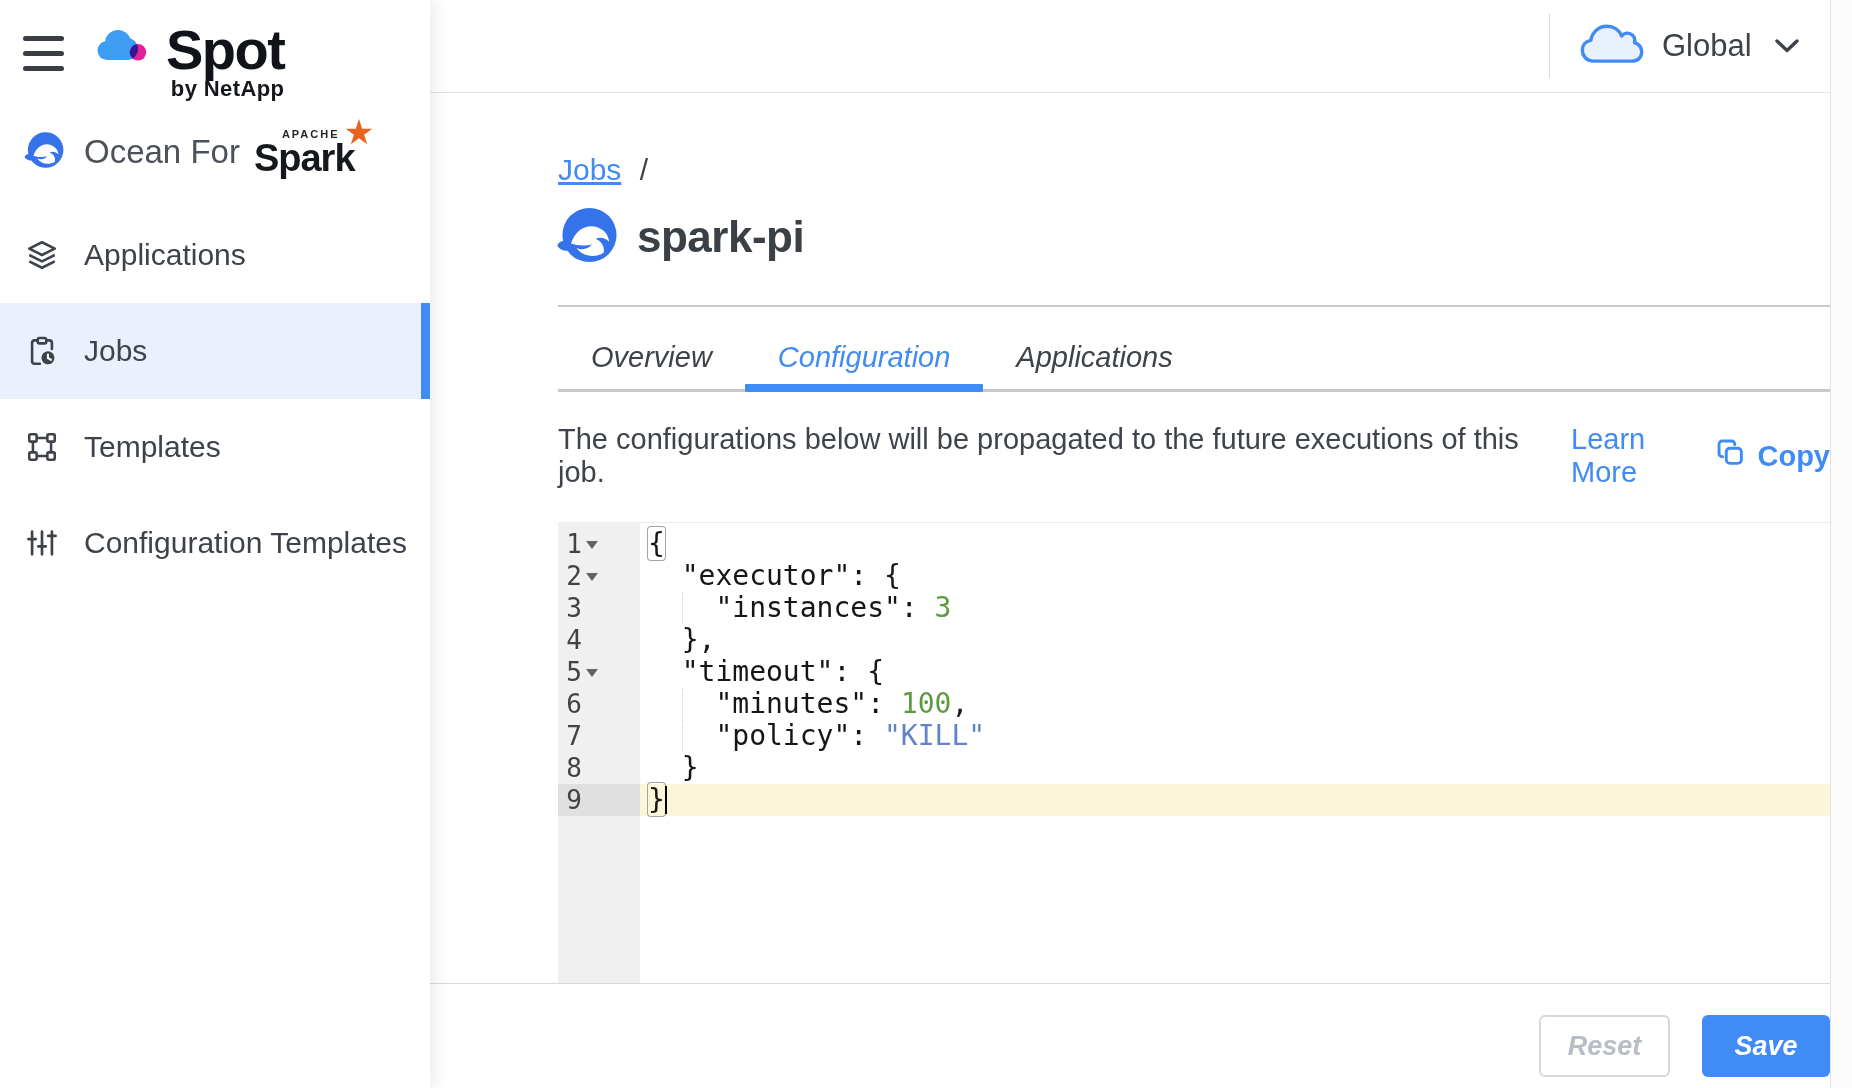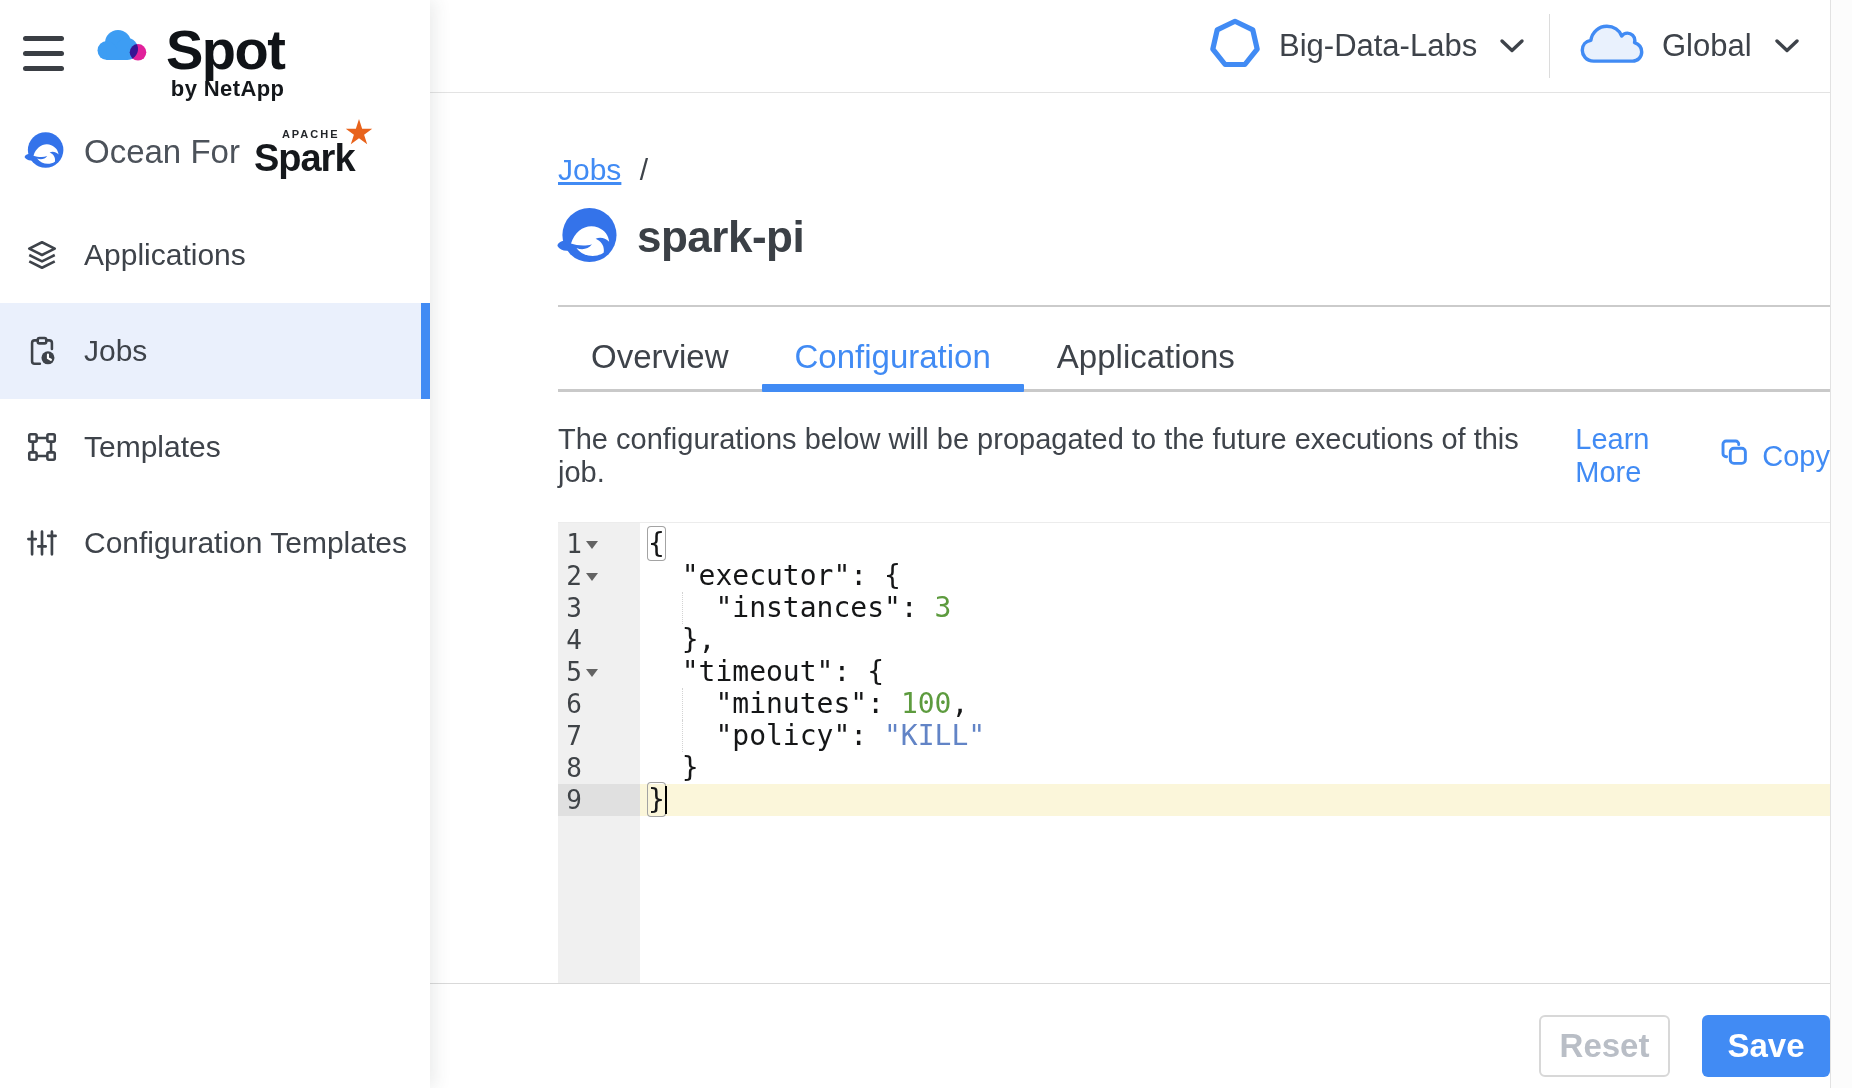--- a/index.html
+++ b/index.html
@@ -60,30 +60,30 @@
   .breadcrumb a{color:var(--accent);text-decoration:underline;cursor:pointer;}
   .breadcrumb .sep{color:#3e434a;margin-left:10px;text-decoration:none;}
 
   .title-row{position:absolute;left:125px;top:112px;display:flex;align-items:center;}
   .page-title{margin-left:18px;font-size:44px;font-weight:600;color:#3b4046;letter-spacing:-0.5px;}
 
   .title-rule{position:absolute;left:128px;top:212px;width:1272px;height:2px;background:#cbcbcb;}
 
   .tabs{position:relative;position:absolute;left:128px;top:233px;width:1272px;height:66px;display:flex;}
   .tabs::after{content:"";position:absolute;left:0;bottom:0;width:100%;height:3px;background:#c9c9c9;}
-  .tab{position:relative;padding:0 33px;line-height:62px;font-size:33px;color:#3e434a;cursor:pointer;}
+  .tab{position:relative;padding:0 33px;line-height:62px;font-size:29px;color:#3e434a;cursor:pointer;font-style:italic;}
   .tab.active{color:var(--accent);}
   .tab.active::after{content:"";position:absolute;left:0;right:0;bottom:0;height:8px;
                      background:var(--accent);z-index:2;border-radius:1px;}
 
   .desc-row{position:absolute;left:128px;top:330px;width:1272px;display:flex;align-items:center;
             font-size:29px;color:#3f444b;}
   .learn-more{margin-left:24px;color:var(--accent);cursor:pointer;}
   .copy-btn{margin-left:auto;display:flex;align-items:center;cursor:pointer;}
-  .copy-label{margin-left:13px;font-size:29px;font-weight:normal;color:var(--accent);}
+  .copy-label{margin-left:13px;font-size:29px;font-weight:bold;color:var(--accent);}
 
   
   .editor{position:absolute;left:128px;top:429px;width:1272px;height:461px;background:#fff;
           border-top:1px solid #ececec;display:flex;
           font-family:"DejaVu Sans Mono","Liberation Mono",monospace;cursor:text;}
   .gutter{width:82px;background:#f0f0f0;padding-top:5px;flex:0 0 82px;}
   .gutter-row{height:32px;display:flex;align-items:center;justify-content:flex-end;
               padding-right:42px;font-size:26px;color:#3f4347;}
   .gutter-row.active{background:#e0e0e0;}
   .gutter-num{text-align:right;}
@@ -96,23 +96,23 @@
   .code-row.active{background:var(--active-line);}
   .seg-number{color:var(--green);}
   .seg-string{color:var(--strblue);}
   .seg-bracket{box-shadow:0 0 0 1px #a3a3a3;border-radius:3px;}
   .cursor{display:inline-block;width:2px;height:28px;background:#000;vertical-align:-5px;}
   .indent-guide{position:absolute;left:42px;top:0;height:100%;border-left:1px dotted #d3d3d3;}
 
   
   .footer{position:absolute;left:430px;top:983px;width:1422px;height:105px;background:#fff;
           border-top:1px solid #d9d9d9;}
-  .btn{position:absolute;top:31px;height:62px;border-radius:6px;font-size:33px;font-weight:bold;
+  .btn{position:absolute;top:31px;height:62px;border-radius:6px;font-size:27px;font-weight:bold;
        font-family:"Liberation Sans",sans-serif;display:flex;align-items:center;justify-content:center;
-       cursor:pointer;}
+       cursor:pointer;font-style:italic;}
   .btn-reset{left:1109px;width:131px;background:#fff;border:2px solid #d8d8d8;color:#b9bec6;}
   .btn-save{left:1272px;width:128px;background:var(--accent);border:none;color:#fff;}
 
   
   .scrollbar-track{position:absolute;right:0;top:0;width:22px;height:1088px;background:#fcfcfc;
                    border-left:1px solid #e2e2e2;z-index:8;}
 </style>
 </head>
 <body>
 
@@ -206,33 +206,20 @@
               <path d="M5 4 V20 M12 4 V20 M19 4 V20"></path>
               <path d="M2.4 9.2 H7.6 M9.4 14.4 H14.6 M16.4 7 H21.6"></path>
             </svg>
           </span>
           <span class="nav-label">Configuration Templates</span>
         </div>
       </div>
   </div>
 
   <div class="topbar">
-    <div class="switch org-switch">
-      <span>
-        <svg width="52" height="52" viewBox="0 0 24 24" fill="none" stroke="#418bf4" stroke-width="2.4" stroke-linejoin="round">
-          <polygon points="12,1.5 20.21,5.45 22.24,14.34 16.56,21.46 7.44,21.46 1.76,14.34 3.79,5.45"></polygon>
-        </svg>
-      </span>
-      <span class="switch-label">Big-Data-Labs</span>
-      <span class="chev">
-        <svg width="26" height="16" viewBox="0 0 26 16" fill="none" stroke="#3e434a" stroke-width="3.4" stroke-linecap="round" stroke-linejoin="round">
-          <path d="M3 3 L13 12.5 L23 3"></path>
-        </svg>
-      </span>
-    </div>
     <div class="topbar-divider"></div>
     <div class="switch scope-switch">
       <span>
         <svg width="64" height="46" viewBox="0 0 56 40" style="overflow:visible">
           <path fill="#e9f1fd" stroke="#418bf4" stroke-width="3" stroke-linejoin="round" d="M12 35 C5 35 2 29.5 2 25.5 C2 21 5 17.5 9.5 16.8 C10.5 9.5 16.5 4.5 23.5 4.5
                C29.5 4.5 34.5 8 36.5 13 C37.5 11.5 39.5 10.5 41.5 10.5 C45 10.5 48 13.3 48 17
                C48 17.6 47.9 18.2 47.7 18.8 C51.5 20 54 23.2 54 27 C54 31.5 50.5 35 46 35 Z"></path>
         </svg>
       </span>
       <span class="switch-label">Global</span>

